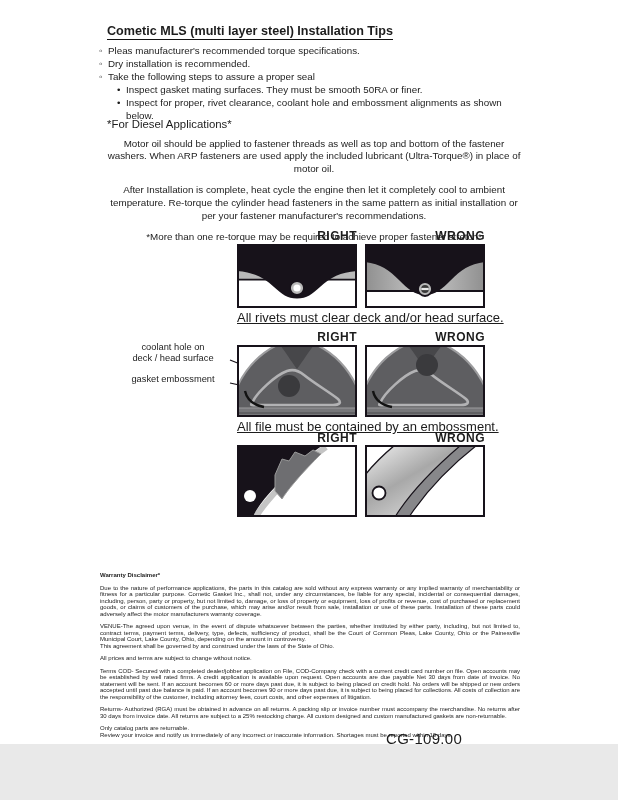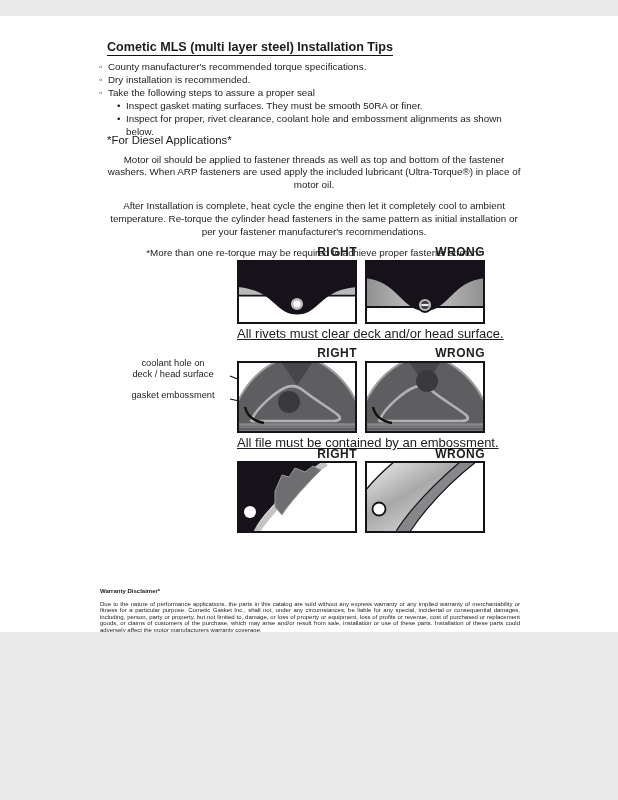--- a/index.html
+++ b/index.html
@@ -1,19 +1,19 @@
 <!DOCTYPE html>
 <html><head>
 <meta charset="utf-8">
 <style>
   html,body{margin:0;padding:0;background:#e9e9e9;}
   #page{
-    position:relative;width:618px;height:616px;background:#ffffff;
+    position:relative;width:618px;height:744px;background:#ffffff;
     font-family:"Liberation Sans","DejaVu Sans",sans-serif;color:#1c1c1c;
-    overflow:hidden;margin:16px auto;
+    overflow:hidden;margin:0 auto;
   }
   .abs{position:absolute;}
   .pre{white-space:pre-line;}
   
   #title{left:107px;top:24px;font-size:12.6px;font-weight:bold;
          border-bottom:1.6px solid #111;padding-bottom:1px;display:inline-block;}
   
   #bullets{left:99px;top:44px;width:430px;font-size:9.8px;line-height:13px;}
   .b-item{display:flex;}
   .b-mark{width:9px;flex:0 0 9px;}
@@ -38,21 +38,21 @@
 </head>
 <body>
 
 <div id="page">
 
   <div id="title" class="abs">Cometic MLS (multi layer steel) Installation Tips</div>
 
   <div id="bullets" class="abs">
     <div class="b-item">
       <span class="b-mark">◦</span>
-      <span>County manufacturer's recommended torque specifications.</span>
+      <span>Pleas manufacturer's recommended torque specifications.</span>
     </div>
     <div class="b-item">
       <span class="b-mark">◦</span>
       <span>Dry installation is recommended.</span>
     </div>
     <div class="b-item">
       <span class="b-mark">◦</span>
       <span>Take the following steps to assure a proper seal</span>
     </div>
     <div class="b-item b-sub">

